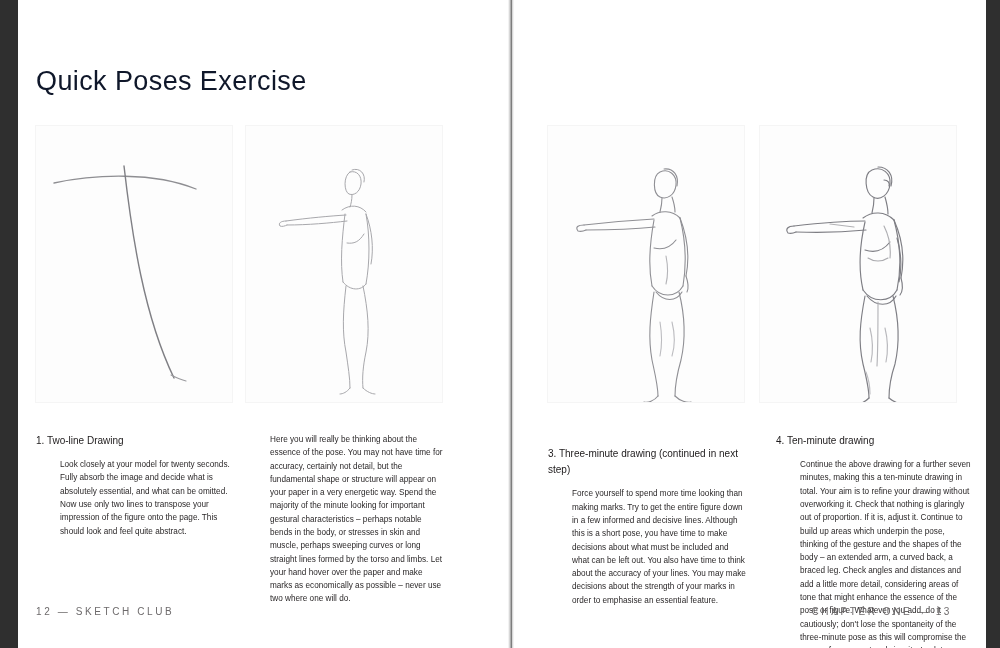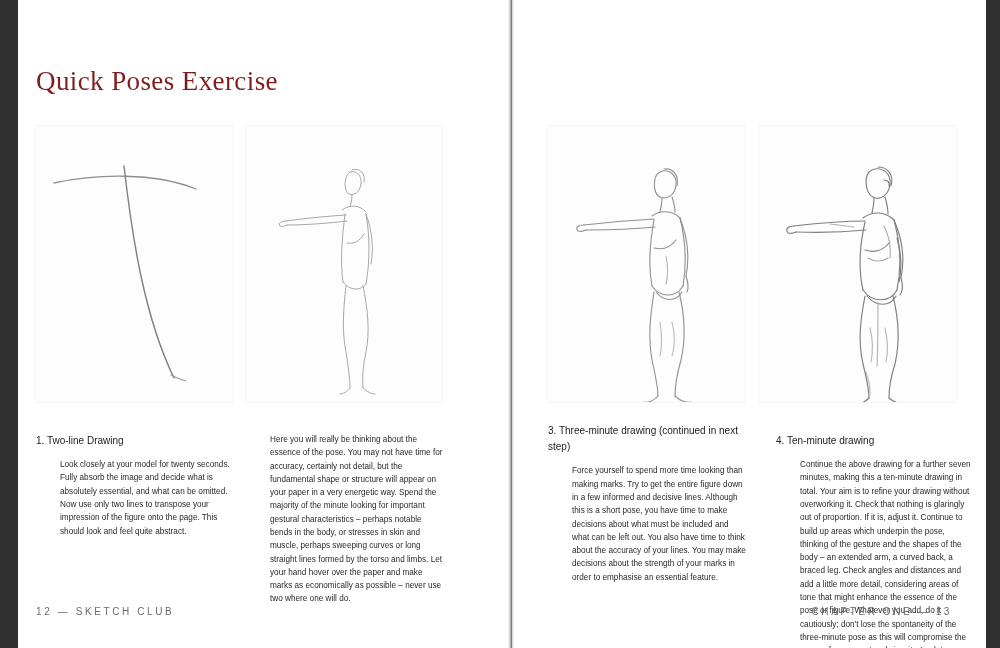--- a/index.html
+++ b/index.html
@@ -40,24 +40,24 @@
     left: 511px; top: 0;
     width: 1px; height: 648px;
     background: #7d7d7d;
   }
 
   
   .title {
     position: absolute;
     left: 36px;
     top: 48px;
-    font-family: Liberation Serif, serif;
+    font-family: Liberation Sans, sans-serif;
     font-size: 27px;
     letter-spacing: 0.4px;
-    color: #7f1d1d;
+    color: #0f172a;
     font-weight: normal;
   }
 
   
   .plate {
     position: absolute;
     background: #fdfdfd;
     box-shadow: 0 0 0 1px rgba(0,0,0,0.04);
     overflow: hidden;
   }
@@ -240,21 +240,21 @@
 
   <div class="caption" style="left:36px; top:433px; width:196px;">
     <span class="cap-title">1. Two-line Drawing</span>
     <span class="cap-body">Look closely at your model for twenty seconds. Fully absorb the image and decide what is absolutely essential, and what can be omitted. Now use only two lines to transpose your impression of the figure onto the page. This should look and feel quite abstract.</span>
   </div>
 
   <div class="caption" style="left:246px; top:433px; width:200px;">
     <span class="cap-body">Here you will really be thinking about the essence of the pose. You may not have time for accuracy, certainly not detail, but the fundamental shape or structure will appear on your paper in a very energetic way. Spend the majority of the minute looking for important gestural characteristics – perhaps notable bends in the body, or stresses in skin and muscle, perhaps sweeping curves or long straight lines formed by the torso and limbs. Let your hand hover over the paper and make marks as economically as possible – never use two where one will do.</span>
   </div>
 
-  <div class="caption" style="left:548px; top:423px; width:200px;">
+  <div class="caption" style="left:548px; top:446px; width:200px;">
     <span class="cap-title">3.  Three-minute drawing (continued in next step)</span>
     <span class="cap-body">Force yourself to spend more time looking than making marks. Try to get the entire figure down in a few informed and decisive lines. Although this is a short pose, you have time to make decisions about what must be included and what can be left out. You also have time to think about the accuracy of your lines. You may make decisions about the strength of your marks in order to emphasise an essential feature.</span>
   </div>
 
   <div class="caption" style="left:776px; top:433px; width:198px;">
     <span class="cap-title">4. Ten-minute drawing</span>
     <span class="cap-body">Continue the above drawing for a further seven minutes, making this a ten-minute drawing in total. Your aim is to refine your drawing without overworking it. Check that nothing is glaringly out of proportion. If it is, adjust it. Continue to build up areas which underpin the pose, thinking of the gesture and the shapes of the body – an extended arm, a curved back, a braced leg. Check angles and distances and add a little more detail, considering areas of tone that might enhance the essence of the pose or figure. Whatever you add, do it cautiously; don't lose the spontaneity of the three-minute pose as this will compromise the sense of movement and vivacity. Look to emphasise twists, bends, taut muscles, a sweeping arm; anything that suggests movement.</span>
   </div>
 
   <div class="folio folio-left">12  —  SKETCH CLUB</div>

